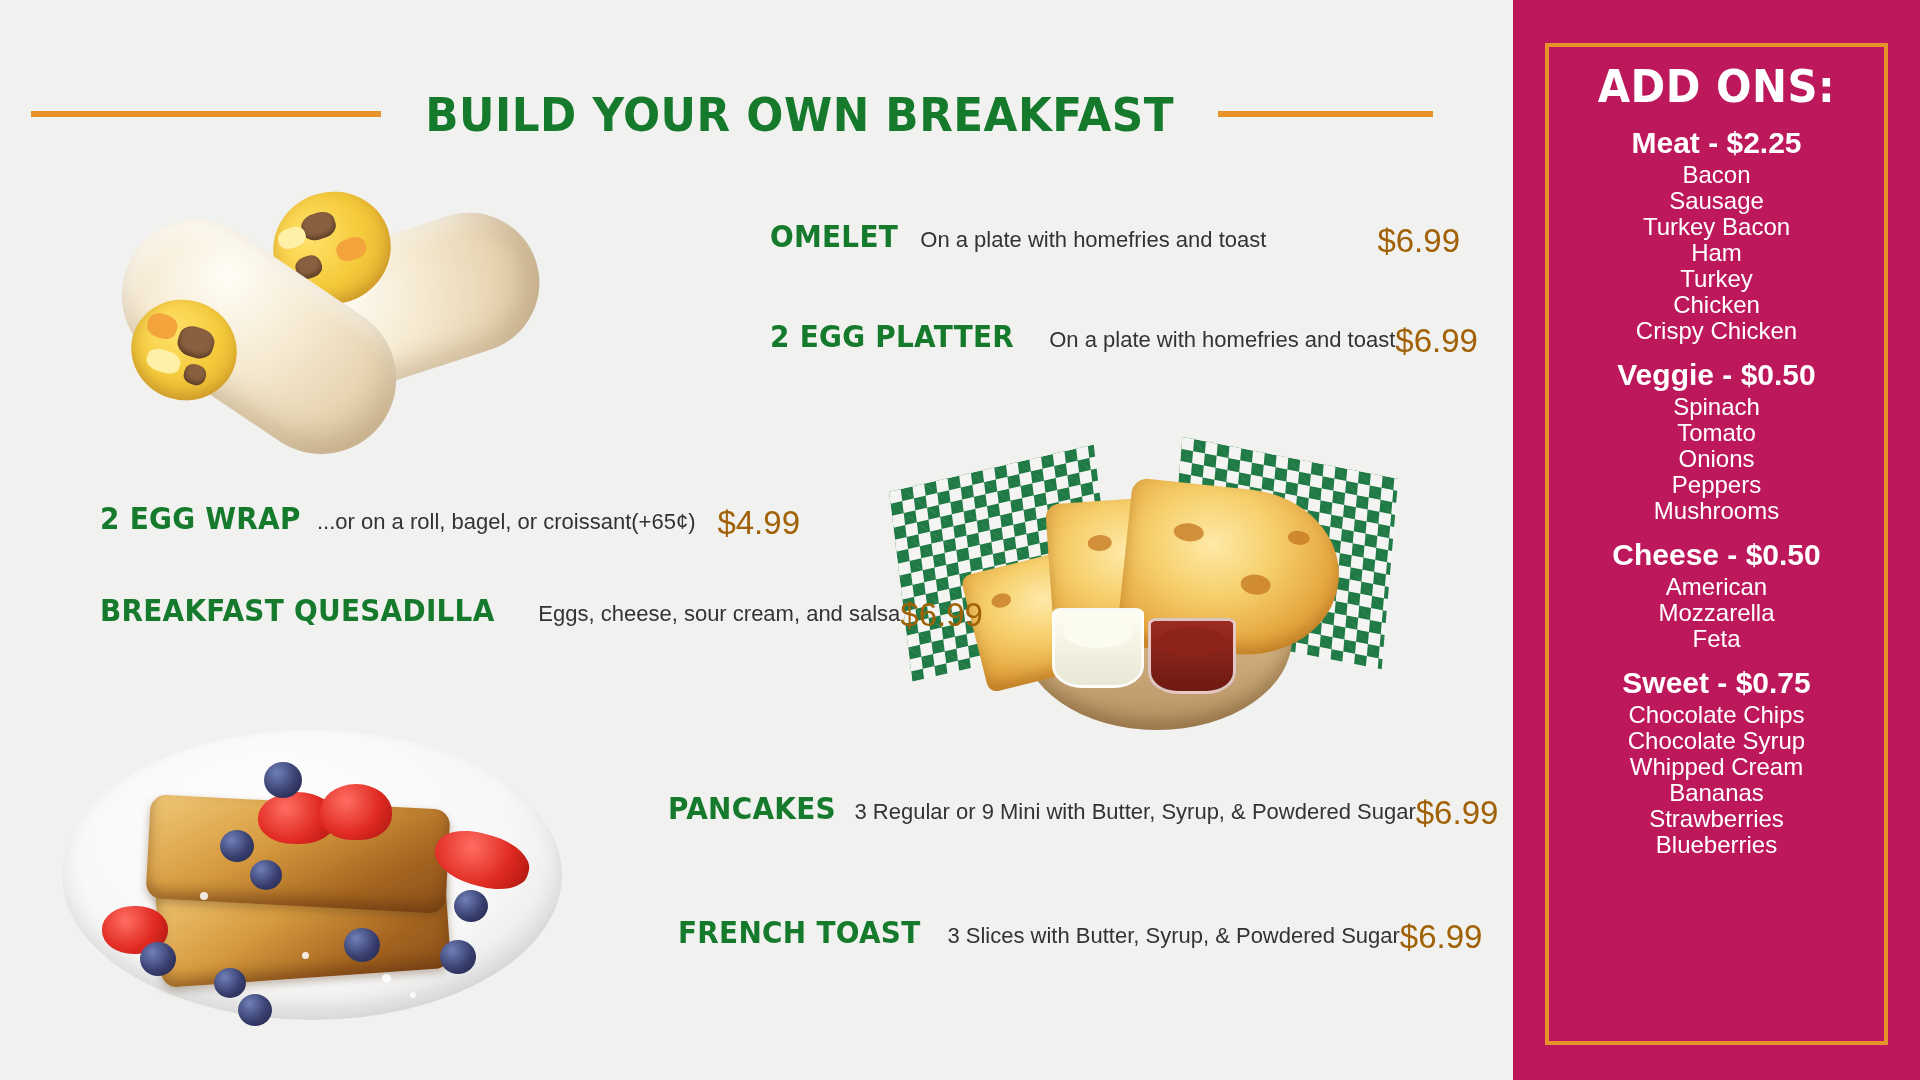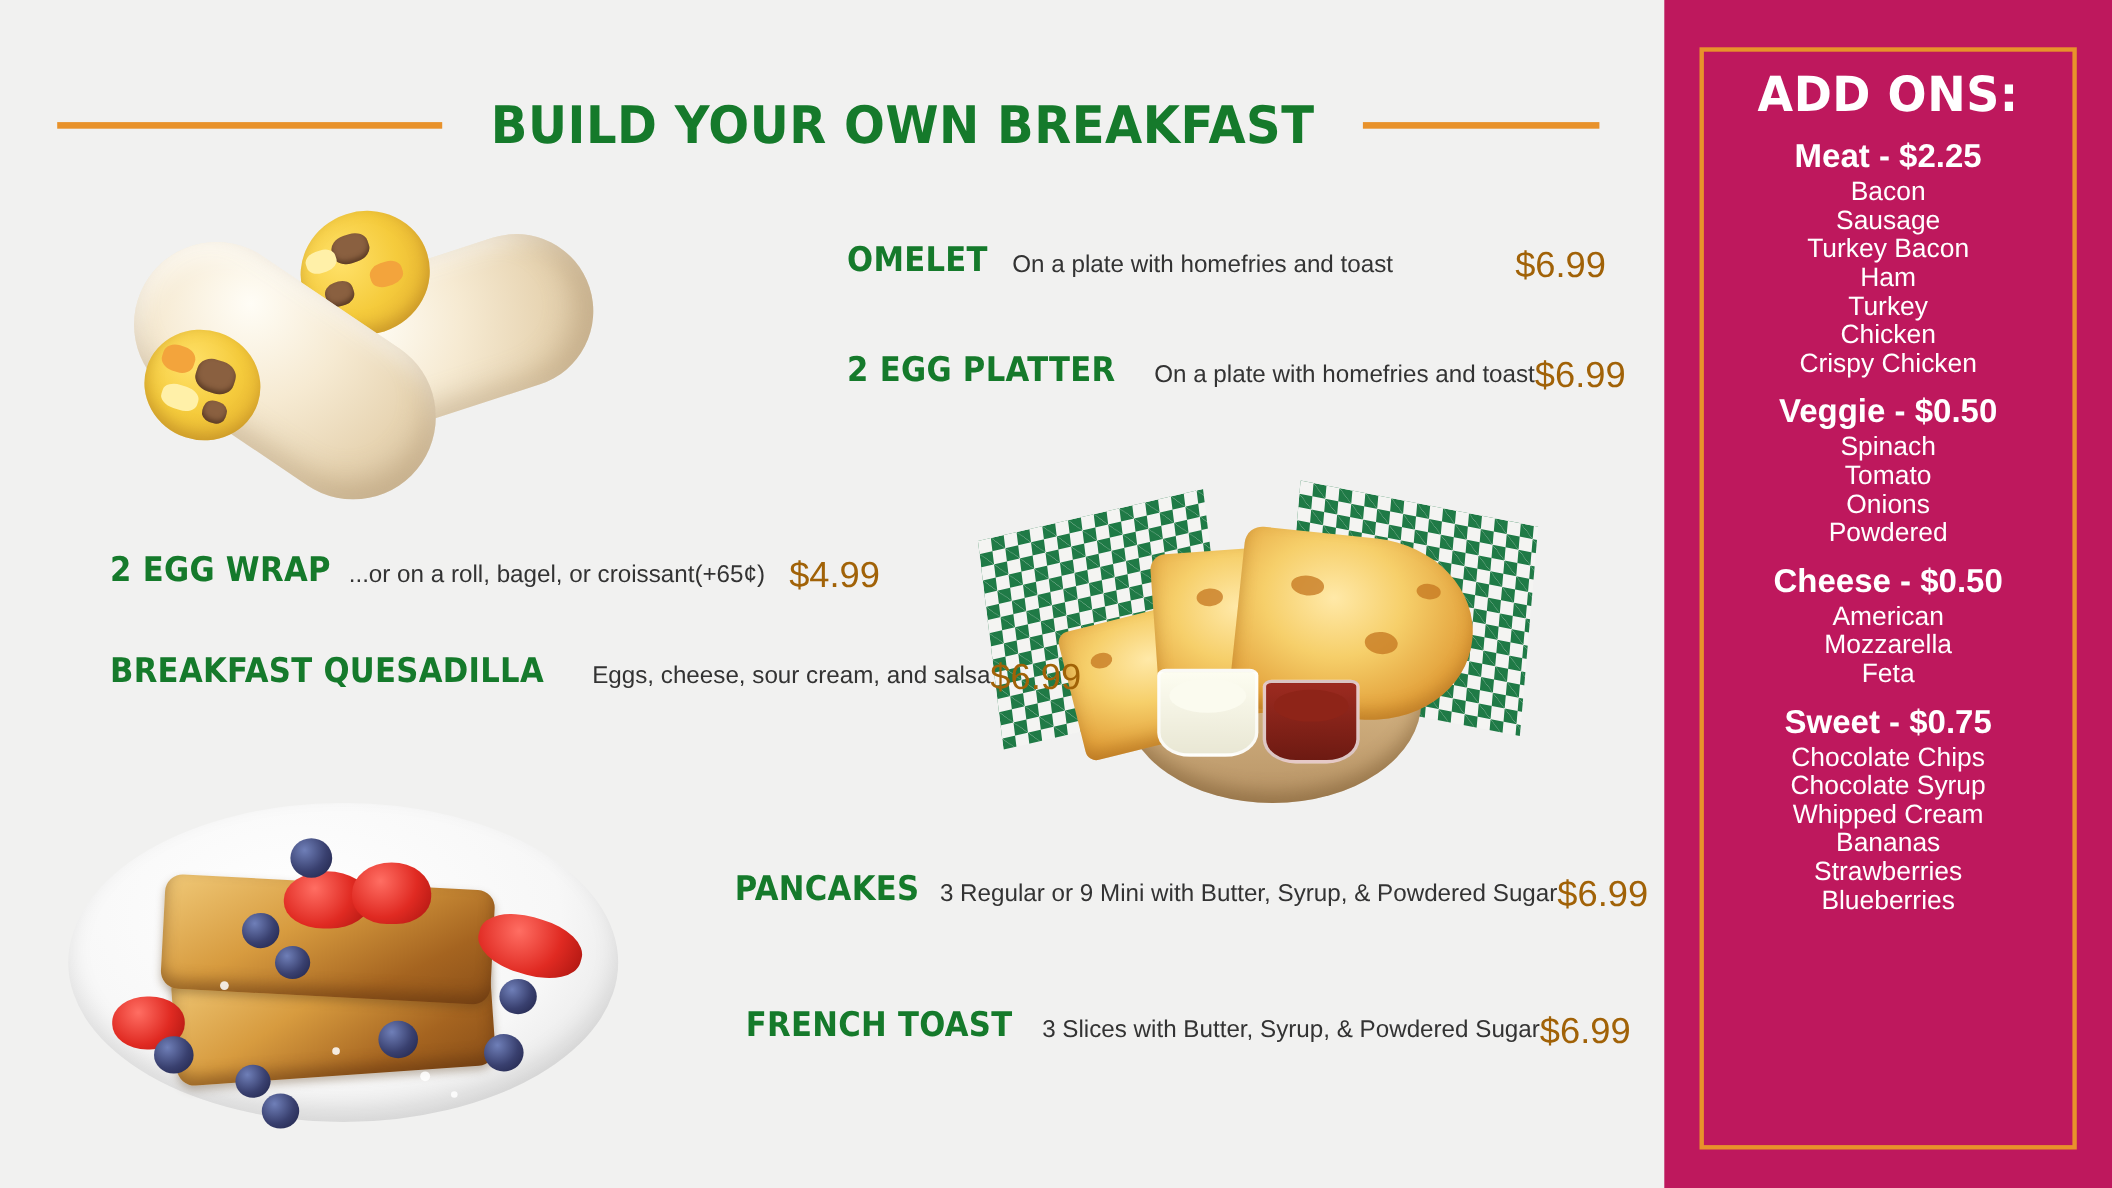--- a/index.html
+++ b/index.html
@@ -12,21 +12,21 @@
   }
 
   
   .board { position:absolute; inset:0; display:flex; }
   .main  { position:relative; width:1513px; height:1080px; background:#f1f1f0; }
   .aside { position:relative; width:407px; height:1080px; background:#be185d; }
 
   
   .title-row {
     position:absolute; left:0; top:78px; width:1460px; height:72px;
-    display:flex; align-items:center; gap:16px; padding-left:52px;
+    display:flex; align-items:center; gap:16px; padding-left:31px;
   }
   .rule { height:6px; background:#e8922b; flex:0 0 auto; }
   .rule-left  { width:350px; }
   .rule-right { width:215px; }
   .board-title {
     font-family:"DejaVu Sans", sans-serif;
     font-weight:bold;
     font-size:47px;
     letter-spacing:0.5px;
     color:#157a2b;
@@ -335,21 +335,22 @@
         <div class="cat-item">Turkey</div>
         <div class="cat-item">Chicken</div>
         <div class="cat-item">Crispy Chicken</div>
       </div>
 
       <div class="cat">
         <div class="cat-head">Veggie - $0.50</div>
         <div class="cat-item">Spinach</div>
         <div class="cat-item">Tomato</div>
         <div class="cat-item">Onions</div>
-        <div class="cat-item">Powdered</div>
+        <div class="cat-item">Peppers</div>
+        <div class="cat-item">Mushrooms</div>
       </div>
 
       <div class="cat">
         <div class="cat-head">Cheese - $0.50</div>
         <div class="cat-item">American</div>
         <div class="cat-item">Mozzarella</div>
         <div class="cat-item">Feta</div>
       </div>
 
       <div class="cat">

